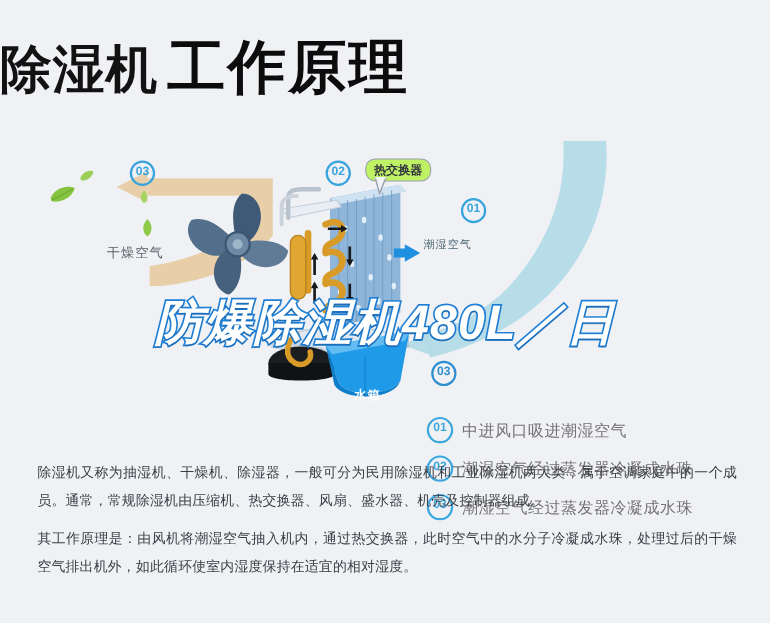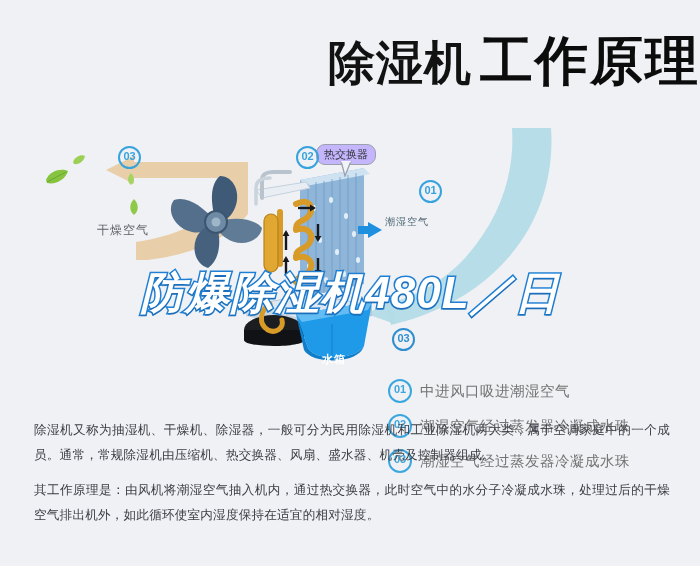--- a/index.html
+++ b/index.html
@@ -7,21 +7,21 @@
     width:700px;height:566px;
     background:#f0f1f5;
     font-family:"Liberation Sans","DejaVu Sans",sans-serif;
     overflow:hidden;position:relative;
   }
   .page{position:relative;width:700px;height:566px;background:#f0f1f5;}
 
   
   .title-wrap{
     position:absolute;left:0;top:26px;width:700px;
-    text-align:right;white-space:nowrap;
+    text-align:left;white-space:nowrap;
   }
   .title-a{
     font-size:47px;font-weight:bold;color:#121212;
     letter-spacing:1px;vertical-align:baseline;
   }
   .title-b{
     font-size:53px;font-weight:bold;color:#0c0c0c;
     letter-spacing:2px;margin-left:8px;vertical-align:baseline;
   }
 
@@ -61,24 +61,24 @@
     width:19px;height:19px;line-height:16px;text-align:center;
     background:transparent;
   }
   .badge-03d{left:118px;top:18px;}
   .badge-02d{left:296px;top:18px;}
   .badge-01d{left:419px;top:52px;}
   .badge-03w{left:392px;top:200px;border-color:#2f8fce;color:#2f8fce;}
 
   
   .callout{
-    position:absolute;left:316px;top:16px;
-    background:#c4b5fd;border:1.4px solid #9aa0ad;
+    position:absolute;left:332px;top:16px;
+    background:#bef264;border:1.4px solid #9aa0ad;
     border-radius:9px;padding:2px 7px;
-    font-size:11px;color:#33363d;white-space:nowrap;
+    font-size:11px;color:#33363d;white-space:nowrap;font-weight:bold;
   }
   .callout-tail{
     position:absolute;left:340px;top:33px;width:12px;height:16px;
   }
 
   
   .machine{position:absolute;left:236px;top:36px;width:150px;height:210px;}
 
   
   .steps{position:absolute;left:388px;top:252px;width:300px;}

